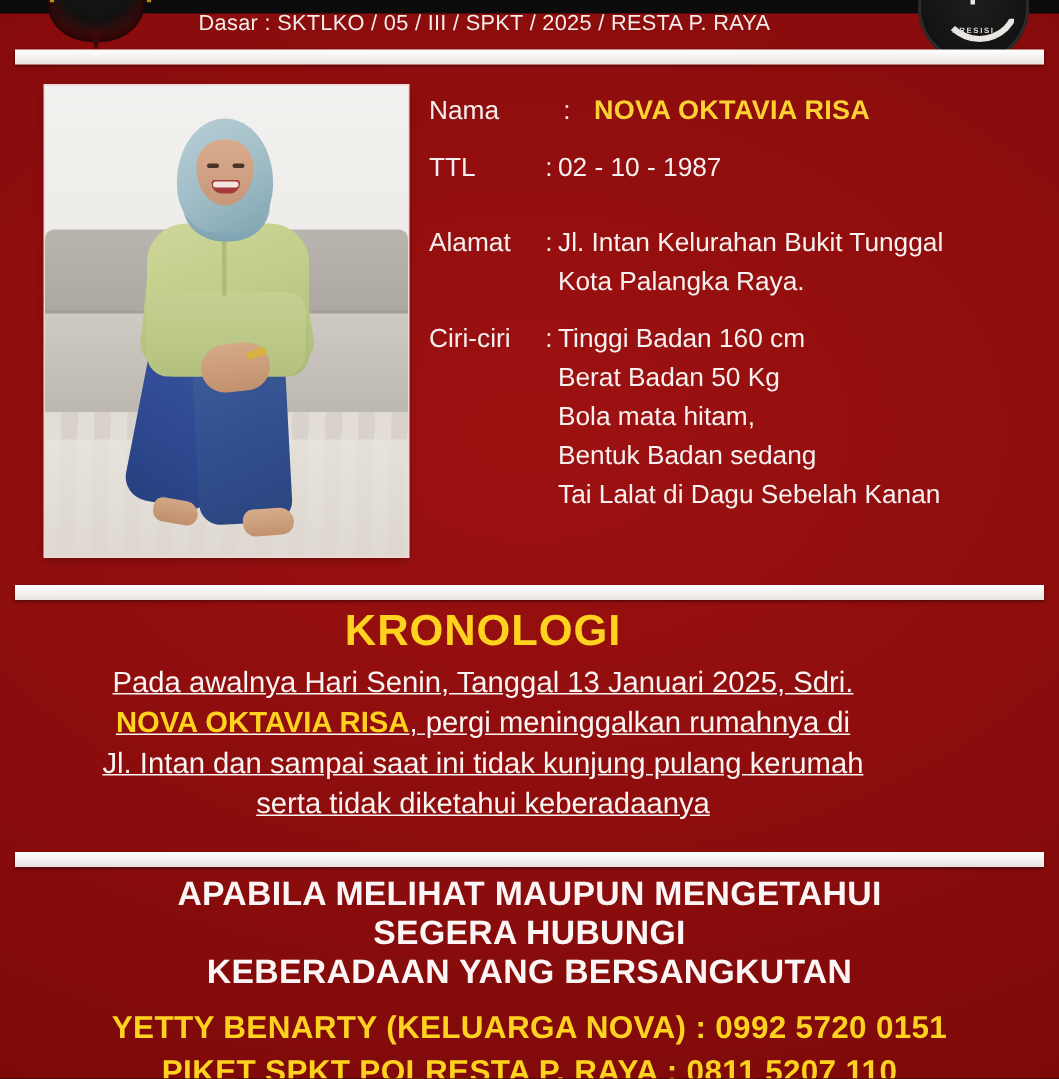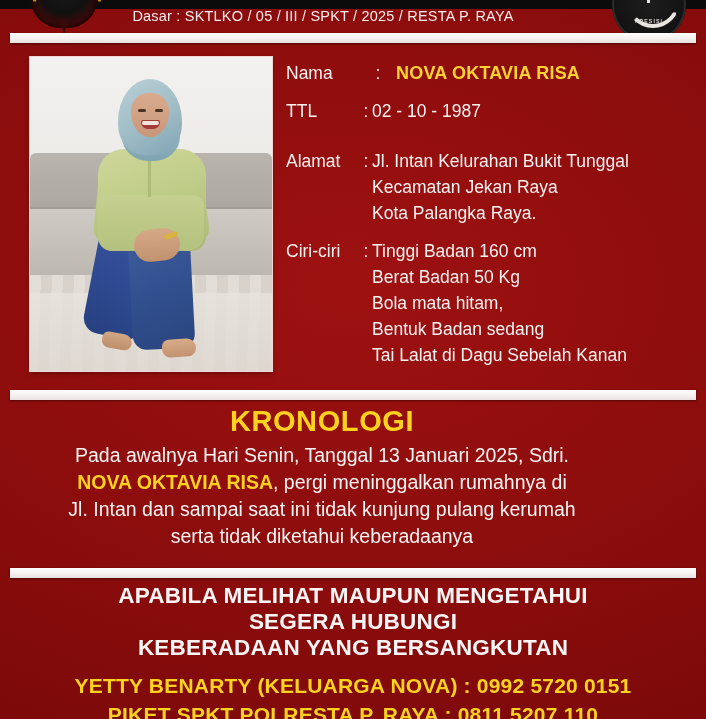--- a/index.html
+++ b/index.html
@@ -359,21 +359,21 @@
     font-weight: bold;
     letter-spacing: .6px;
     line-height: 34px;
   }
   .krono-body {
     margin-top: 4px;
     color: #faf4f3;
     font-size: 19.5px;
     line-height: 27px;
   }
-  .krono-body .kline { display: block; white-space: nowrap; }
+  .krono-body .kline { display: block; white-space: nowrap; text-decoration: underline; }
   .krono-body .hl {
     color: #ffd21f;
     font-weight: bold;
   }
 
   
   .cta {
     position: absolute;
     left: 0; top: 583px;
     width: 706px;
@@ -473,21 +473,20 @@
       <div class="label">TTL</div>
       <div class="colon">:</div>
       <div class="value">02 - 10 - 1987</div>
     </div>
 
     <div class="row r-alamat">
       <div class="label">Alamat</div>
       <div class="colon">:</div>
       <div class="value">
         <span class="vline">Jl. Intan Kelurahan Bukit Tunggal</span>
-        <span class="vline">Kecamatan Jekan Raya</span>
         <span class="vline">Kota Palangka Raya.</span>
       </div>
     </div>
 
     <div class="row r-ciri">
       <div class="label">Ciri-ciri</div>
       <div class="colon">:</div>
       <div class="value">
         <span class="vline">Tinggi Badan 160 cm</span>
         <span class="vline">Berat Badan 50 Kg</span>

